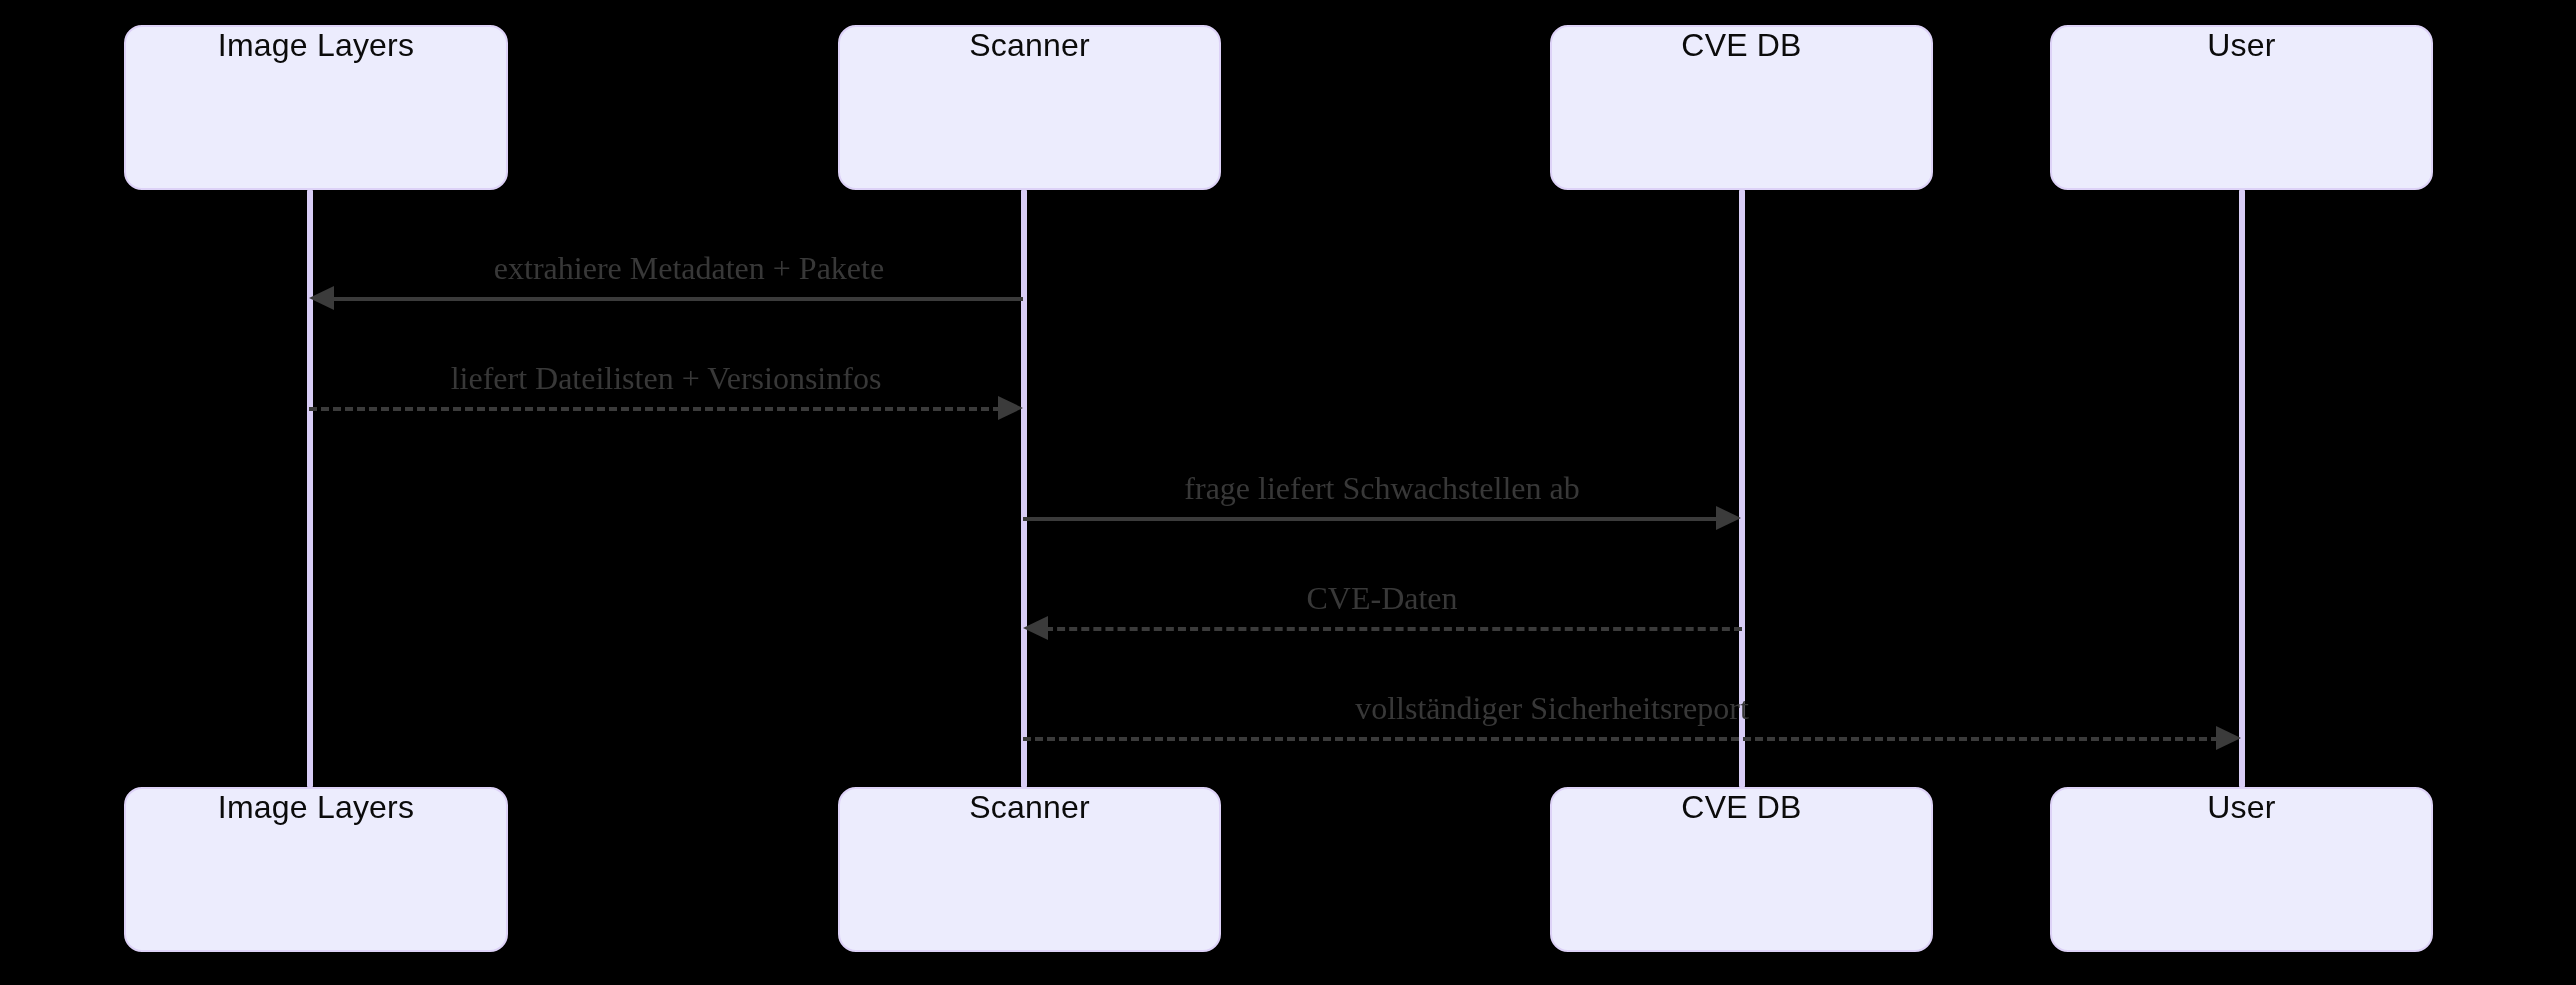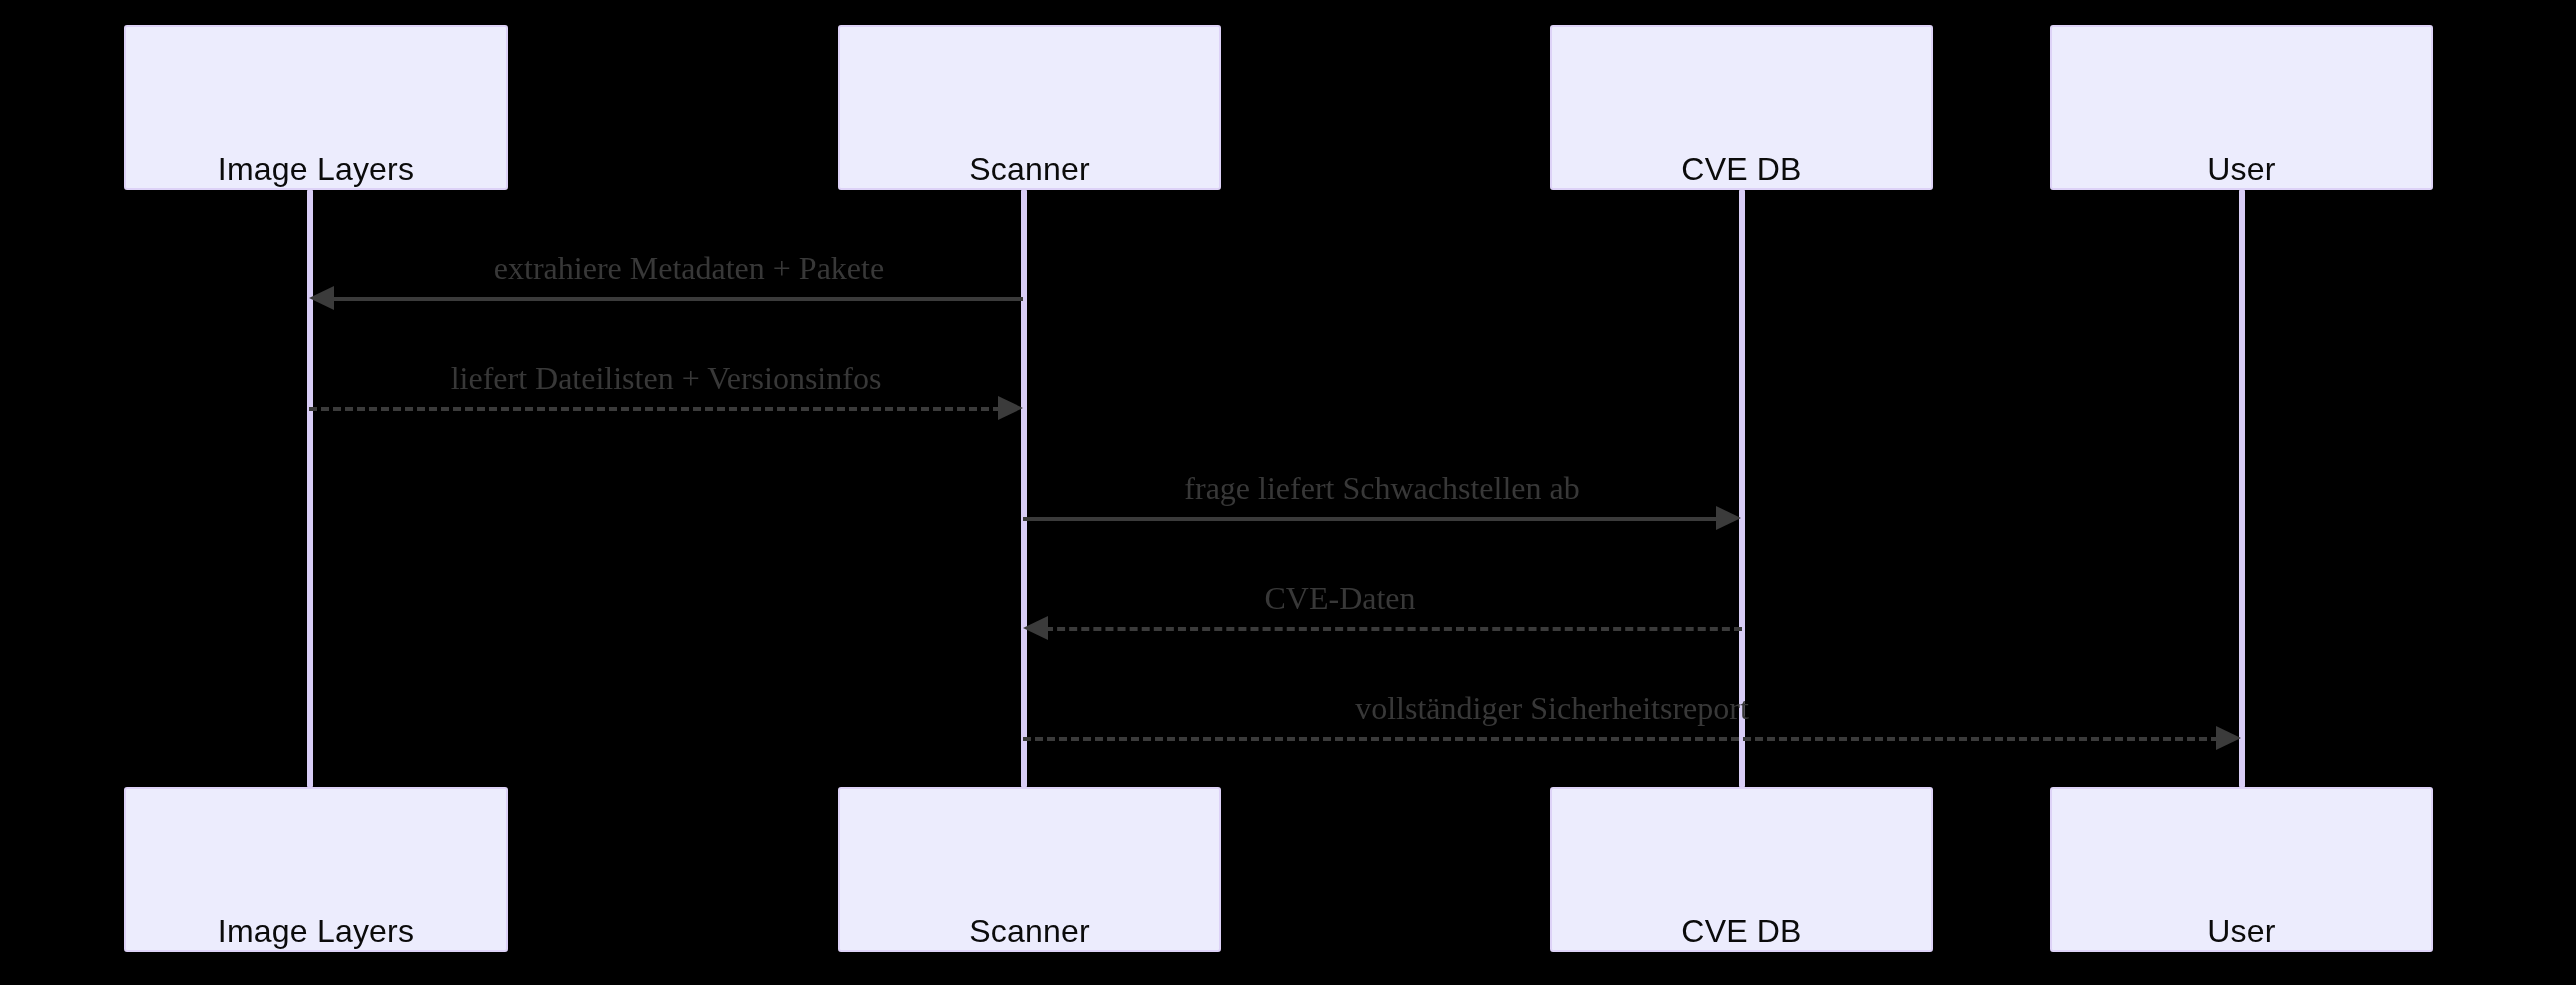--- a/index.html
+++ b/index.html
@@ -22,23 +22,23 @@
     position: absolute;
     width: 5.9px;
     background: #d8cdf6;
     border-radius: 0.8px;
   }
   .actor-box {
     position: absolute;
     box-sizing: border-box;
     background: #ececfd;
     border: 2.5px solid #ddd2f7;
-    border-radius: 3px;
+    border-radius: 18px;
     display: flex;
-    align-items: flex-end;
+    align-items: flex-start;
     justify-content: center;
   }
   .actor-label {
     color: #0b0b0b;
     font-size: 32px;
     font-family: "Liberation Sans", sans-serif;
     font-weight: 400;
     letter-spacing: 0.2px;
     white-space: nowrap;
   }
@@ -121,21 +121,21 @@
         <div class="msg-label" style="left: 666px; top: -10px; text-align: right;">liefert Dateilisten + Versionsinfos</div>
       </div>
       <div class="msg" style="left: 0px; top: 517px; width: 100%;">
         <div class="msg-line" style="left: 1023px; width: 697px;"></div>
         <div class="arrowhead right" style="left: 1716px;"></div>
         <div class="msg-label" style="left: 1382px; top: -10px;">frage liefert Schwachstellen ab</div>
       </div>
       <div class="msg" style="left: 0px; top: 627px; width: 100%;">
         <div class="msg-line dashed" style="left: 1045px; width: 697px;"></div>
         <div class="arrowhead left" style="left: 1023px;"></div>
-        <div class="msg-label" style="left: 1340px; top: -10px; text-align: right;">CVE-Daten</div>
+        <div class="msg-label" style="left: 1382px; top: -10px; text-align: right;">CVE-Daten</div>
       </div>
       <div class="msg" style="left: 0px; top: 737px; width: 100%;">
         <div class="msg-line dashed" style="left: 1023px; width: 1196px;"></div>
         <div class="arrowhead right" style="left: 2216px;"></div>
         <div class="msg-label" style="left: 1552px; top: -10px;">vollständiger Sicherheitsreport</div>
       </div>
     </div>
 
   <div id="actors-bottom">
       <div class="actor-box" style="left: 124px; top: 787px; width: 384px; height: 165px;">

